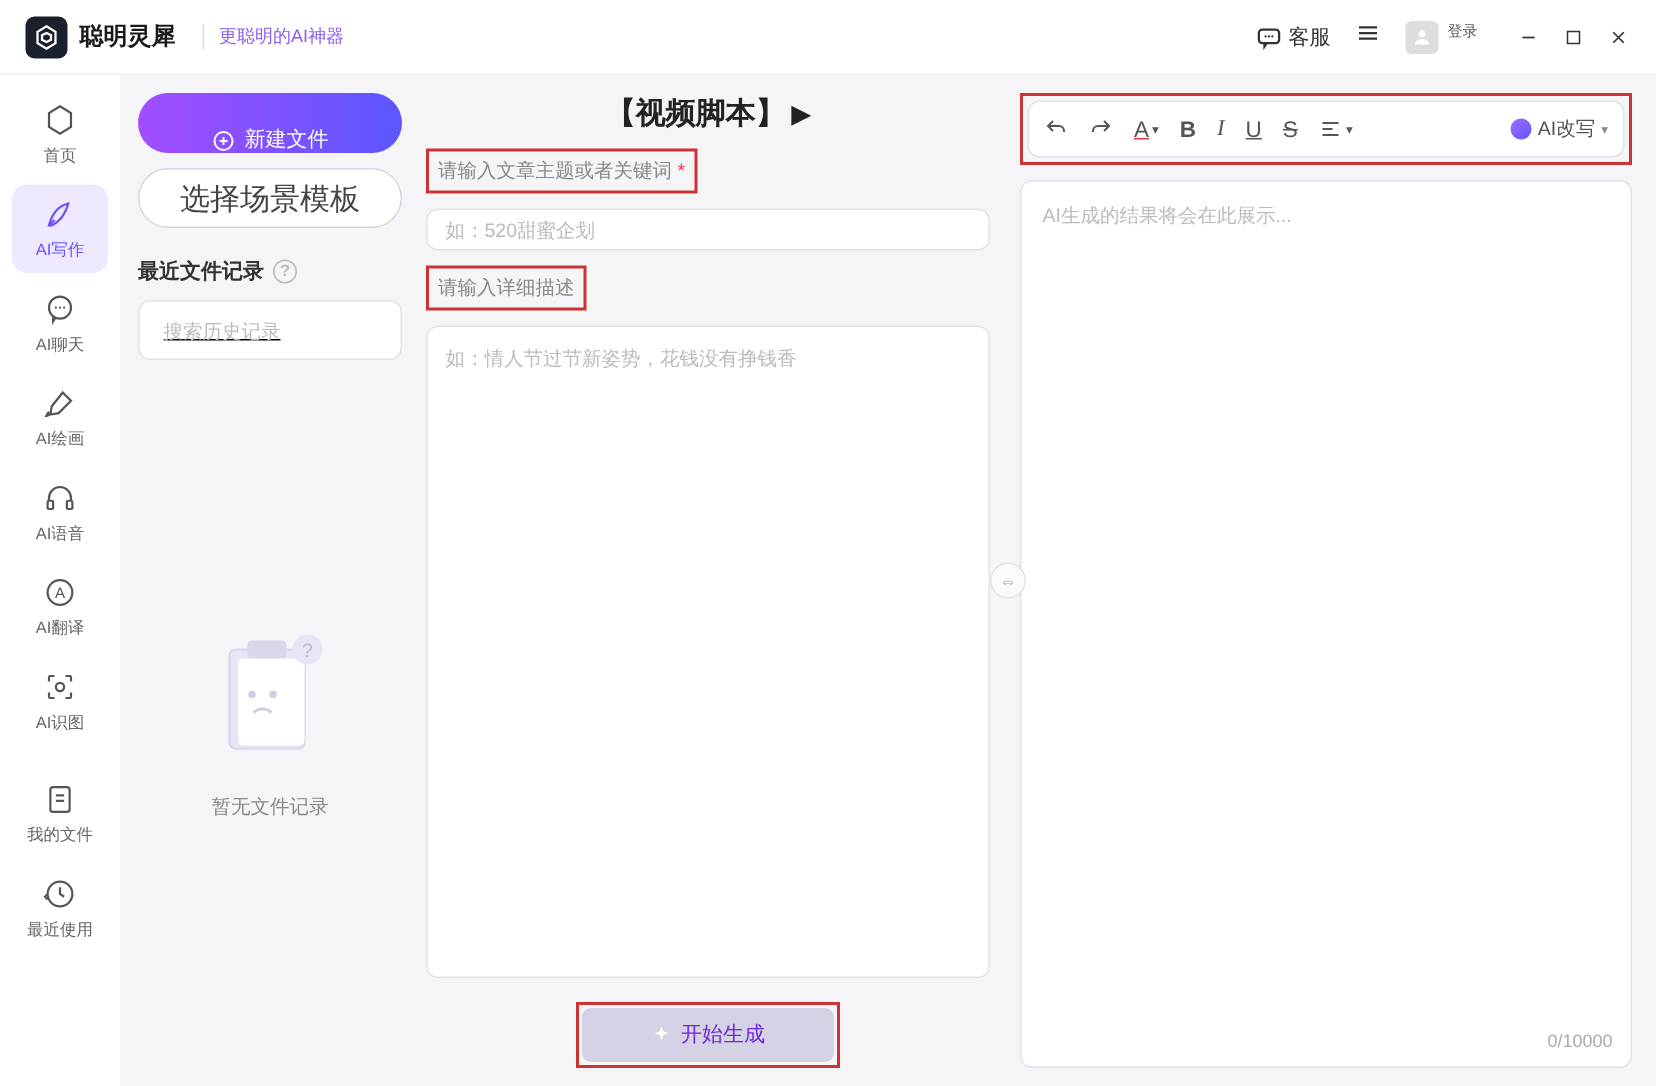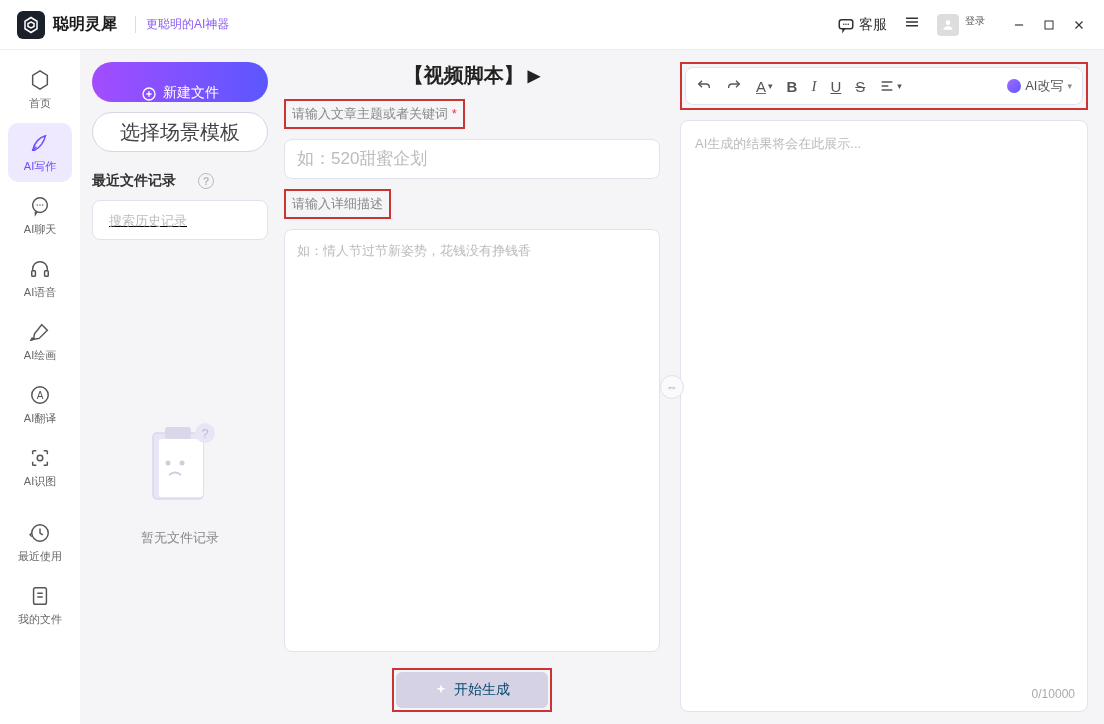--- a/index.html
+++ b/index.html
@@ -24,37 +24,37 @@
     .sidebar { width: 80px; background: #fff; display: flex; flex-direction: column; align-items: center; padding-top: 10px; gap: 4px; }
     .side-item { width: 64px; display: flex; flex-direction: column; align-items: center; gap: 4px; padding: 8px 0; border-radius: 10px; cursor: pointer; font-size: 11px; color: #666; }
     .side-item.active { background: #eee9ff; color: #6b4fff; }
     .side-item.active .side-icon { color: #6b4fff; }
     .side-icon { width: 24px; height: 24px; display: flex; align-items: center; justify-content: center; color: #555; }
     .side-gap { flex: 0 0 8px; }
 
     .panel-files { width: 200px; padding: 12px; display: flex; flex-direction: column; gap: 10px; }
     .btn-new { height: 40px; border-radius: 20px; background: linear-gradient(90deg, #a34dff, #5b57ff); color: #fff; font-size: 14px; border: none; display: flex; align-items: flex-end; justify-content: center; gap: 6px; cursor: pointer; }
     .btn-template { height: 40px; border-radius: 20px; background: #fff; border: 1px solid #d5d5e6; color: #444; font-size: 20px; cursor: pointer; }
-    .recent-header { display: flex; align-items: center; gap: 22px; font-size: 14px; font-weight: 600; color: #333; margin-top: 10px; }
+    .recent-header { display: flex; align-items: center; gap: 6px; font-size: 14px; font-weight: 600; color: #333; margin-top: 10px; }
     .help-icon { width: 16px; height: 16px; border: 1.5px solid #bbb; border-radius: 50%; display: flex; align-items: center; justify-content: center; font-size: 11px; color: #bbb; }
     .search-box { height: 40px; border: 1px solid #e2e2ee; border-radius: 8px; background: #fff; display: flex; align-items: center; padding: 0 10px; gap: 6px; text-decoration: underline; }
     .search-box input { border: none; outline: none; flex: 1; font-size: 13px; background: transparent; color: #333; }
     .empty-state { flex: 1; display: flex; flex-direction: column; align-items: center; justify-content: center; gap: 14px; color: #888; font-size: 13px; }
     .clipboard-img { width: 90px; height: 100px; position: relative; }
 
     .center-col { flex: 1; padding: 12px 12px 12px 4px; display: flex; flex-direction: column; gap: 10px; min-width: 0; }
     .center-title { text-align: center; font-size: 20px; font-weight: 600; color: #222; display: flex; align-items:center; justify-content:center; gap:4px; }
     .center-title .play { font-size: 16px; }
     .field-label { font-size: 13px; color: #888; padding: 4px 6px; display: inline-block; }
     .field-label .req { color: #e63946; }
     .annot { border: 2px solid #c33; display: inline-block; }
-    .topic-input { width: 100%; height: 40px; border: 1px solid #e2e2ee; border-radius: 8px; padding: 0 12px; font-size: 17px; outline: none; color:#333; }
+    .topic-input { width: 100%; height: 28px; border: 1px solid #e2e2ee; border-radius: 8px; padding: 0 12px; font-size: 13px; outline: none; color:#333; }
     .detail-area { flex: 1; border: 1px solid #e2e2ee; border-radius: 8px; padding: 12px; font-size: 13px; resize: none; outline: none; color:#333; font-family: inherit; }
     .gen-row { display: flex; justify-content: center; margin-top: 6px; }
-    .gen-btn { width: 152px; height: 36px; border: none; border-radius: 6px; background: #d5d2e6; color: #0c4a6e; font-size: 14px; cursor: pointer; display: flex; align-items: center; justify-content: center; gap: 6px; }
+    .gen-btn { width: 168px; height: 36px; border: none; border-radius: 6px; background: #d5d2e6; color: #6d28d9; font-size: 14px; cursor: pointer; display: flex; align-items: center; justify-content: center; gap: 6px; }
     .gen-btn-wrap { border: 2px solid #c33; padding: 2px; }
 
     .drag-handle { width: 24px; height: 24px; border: 1px solid #e0e0ec; border-radius: 50%; display:flex; align-items:center; justify-content:center; font-size: 12px; color: #aaa; align-self:center; cursor: col-resize; margin: 0 -12px; z-index: 5; background: #fafafc; }
 
     .right-col { width: 432px; padding: 12px 16px 12px 8px; display: flex; flex-direction: column; gap: 10px; }
     .toolbar-wrap { border: 2px solid #c33; padding: 3px; }
     .toolbar { height: 38px; border: 1px solid #e2e2ee; border-radius: 8px; background: #fff; display: flex; align-items: center; padding: 0 10px; gap: 14px; }
     .tb-btn { cursor: pointer; color: #555; font-size: 15px; display:flex; align-items:center; gap:2px; }
     .tb-sep { flex:1; }
     .ai-rewrite { display: flex; align-items: center; gap: 4px; font-size: 13px; color: #555; cursor: pointer; }
@@ -147,73 +147,73 @@
             <circle cx="12" cy="11" r="8"></circle>
             <path d="M9 11h0M12 11h0M15 11h0" stroke-linecap="round"></path>
             <path d="M9 18l-2 3v-3"></path>
           </svg>
         </div>
       <span>AI聊天</span>
     </div>
     <div class="side-item">
       <div class="side-icon">
           <svg width="22" height="22" viewBox="0 0 24 24" fill="none" stroke="currentColor" stroke-width="1.6">
+            <path d="M14 4l6 6-9 9-6 1 1-6z"></path>
+            <path d="M5 19c-1 2-3 2-3 2s1-2 2-3"></path>
+          </svg>
+        </div>
+      <span>AI绘画</span>
+    </div>
+    <div class="side-item">
+      <div class="side-icon">
+          <svg width="22" height="22" viewBox="0 0 24 24" fill="none" stroke="currentColor" stroke-width="1.6">
             <path d="M4 14v-2a8 8 0 0116 0v2"></path>
             <rect x="3" y="14" width="4" height="6" rx="1"></rect>
             <rect x="17" y="14" width="4" height="6" rx="1"></rect>
           </svg>
         </div>
       <span>AI语音</span>
     </div>
     <div class="side-item">
       <div class="side-icon">
           <svg width="22" height="22" viewBox="0 0 24 24" fill="none" stroke="currentColor" stroke-width="1.6">
-            <path d="M14 4l6 6-9 9-6 1 1-6z"></path>
-            <path d="M5 19c-1 2-3 2-3 2s1-2 2-3"></path>
-          </svg>
-        </div>
-      <span>AI绘画</span>
-    </div>
-    <div class="side-item">
-      <div class="side-icon">
-          <svg width="22" height="22" viewBox="0 0 24 24" fill="none" stroke="currentColor" stroke-width="1.6">
             <circle cx="12" cy="12" r="9"></circle>
             <text x="12" y="16" text-anchor="middle" font-size="11" fill="currentColor" stroke="none">A</text>
           </svg>
         </div>
       <span>AI翻译</span>
     </div>
     <div class="side-item">
       <div class="side-icon">
           <svg width="22" height="22" viewBox="0 0 24 24" fill="none" stroke="currentColor" stroke-width="1.6">
             <path d="M4 8V5a1 1 0 011-1h3M20 8V5a1 1 0 00-1-1h-3M4 16v3a1 1 0 001 1h3M20 16v3a1 1 0 01-1 1h-3"></path>
             <circle cx="12" cy="12" r="3"></circle>
           </svg>
         </div>
       <span>AI识图</span>
     </div>
     <div class="side-gap"></div>
+    <div class="side-item">
+      <div class="side-icon">
+          <svg width="22" height="22" viewBox="0 0 24 24" fill="none" stroke="currentColor" stroke-width="1.6">
+            <rect x="5" y="3" width="14" height="18" rx="2"></rect>
+            <path d="M9 9h6M9 13h6"></path>
+          </svg>
+        </div>
+      <span>我的文件</span>
+    </div>
     <div class="side-item">
       <div class="side-icon">
           <svg width="22" height="22" viewBox="0 0 24 24" fill="none" stroke="currentColor" stroke-width="1.6">
             <circle cx="12" cy="12" r="9"></circle>
             <path d="M12 7v5l3 2"></path>
             <path d="M3 12l-2 2 2 2" stroke-width="1.4"></path>
           </svg>
         </div>
       <span>最近使用</span>
-    </div>
-    <div class="side-item">
-      <div class="side-icon">
-          <svg width="22" height="22" viewBox="0 0 24 24" fill="none" stroke="currentColor" stroke-width="1.6">
-            <rect x="5" y="3" width="14" height="18" rx="2"></rect>
-            <path d="M9 9h6M9 13h6"></path>
-          </svg>
-        </div>
-      <span>我的文件</span>
     </div>
   </div>
 
   <div class="panel-files">
     <button class="btn-new">
       <svg width="16" height="16" viewBox="0 0 24 24" fill="none" stroke="#fff" stroke-width="2">
           <circle cx="12" cy="12" r="9"></circle>
           <path d="M12 8v8M8 12h8"></path>
         </svg>
       <span>新建文件</span>

